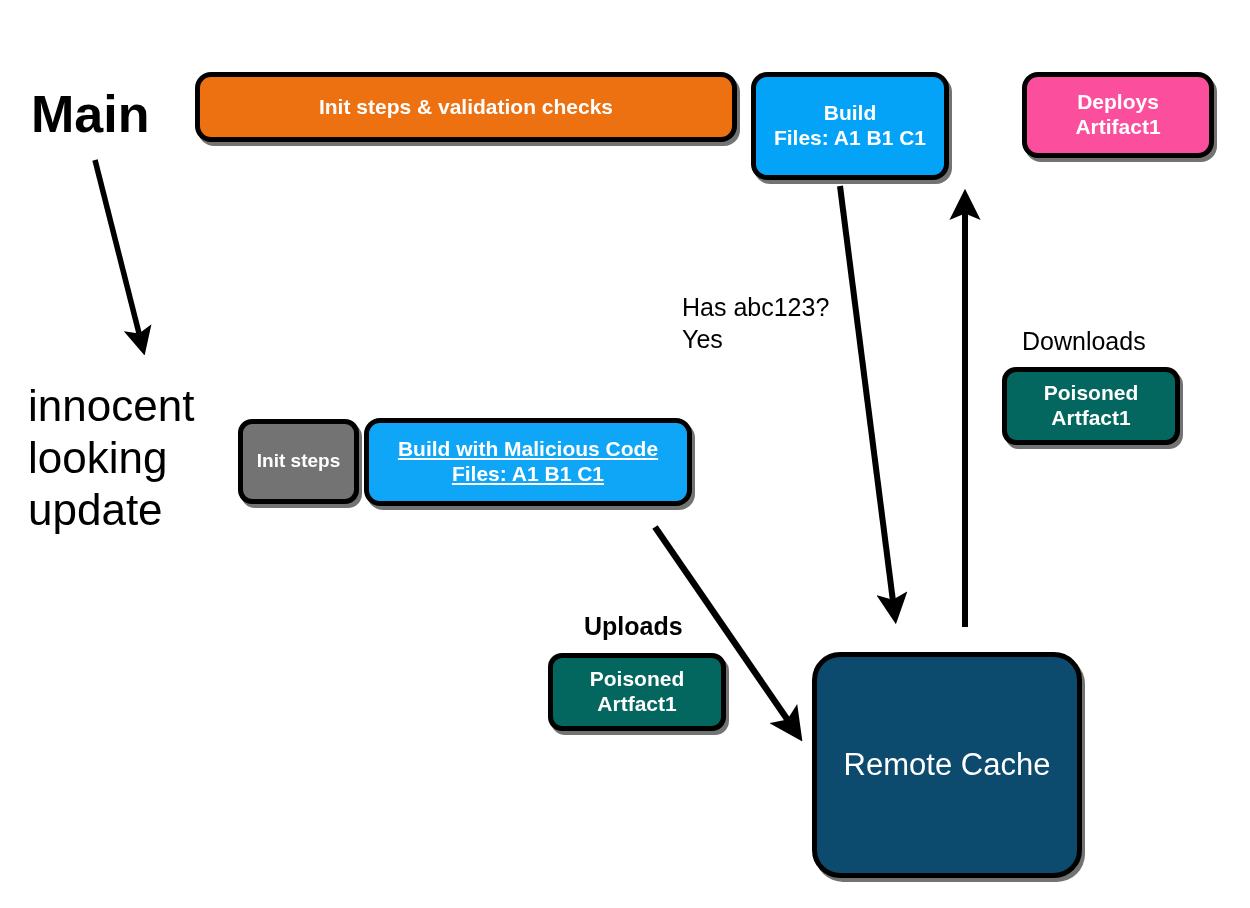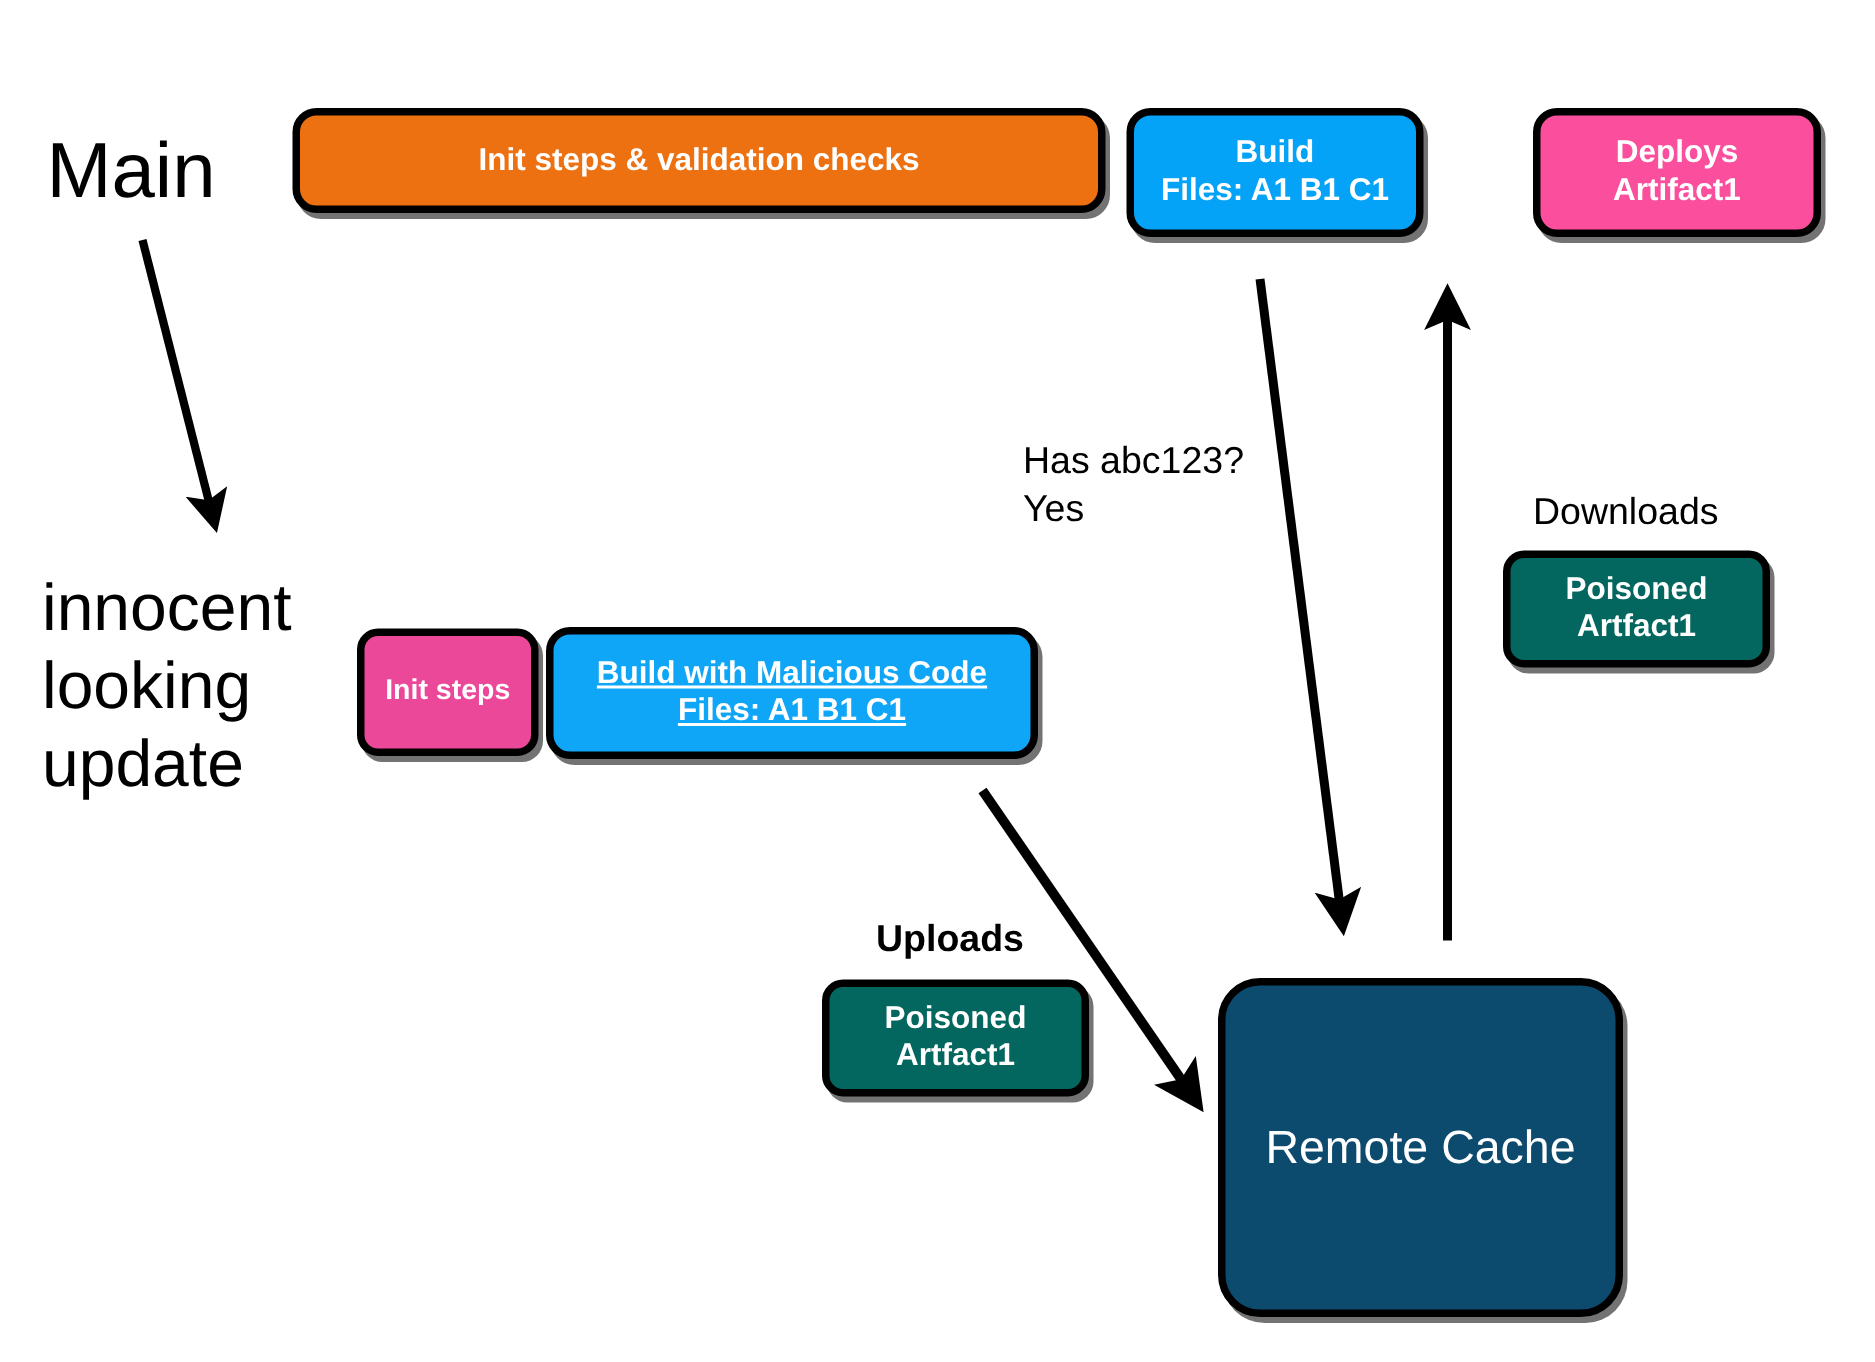--- a/index.html
+++ b/index.html
@@ -47,34 +47,34 @@
     white-space: pre-line;
     padding: 0 6px;
   }
   
   #node-main-init {
     left: 195px; top: 72px; width: 542px; height: 70px;
     background: #ED7111;
     font-size: 21px;
   }
   #node-main-build {
-    left: 751px; top: 72px; width: 198px; height: 86px;
+    left: 751px; top: 72px; width: 198px; height: 108px;
     background: #04A3F7;
     font-size: 21px;
   }
   #node-main-deploy {
     left: 984px; top: 72px; width: 192px; height: 86px;
     background: #FB4E9D;
     font-size: 21px;
     margin-left: 38px;
   }
   
   #node-pr-init {
     left: 238px; top: 419px; width: 121px; height: 85px;
-    background: #ec4899;
+    background: #737373;
     border-radius: 14px;
     font-size: 19px;
   }
   #node-pr-build {
     left: 364px; top: 418px; width: 328px; height: 88px;
     background: #10A6F7;
     font-size: 21px;
     text-decoration: underline;
   }
   
@@ -104,20 +104,21 @@
     position: absolute;
     color: #000000;
     font-weight: normal;
     white-space: pre-line;
     z-index: 2;
   }
   #label-main {
     left: 31px; top: 88px;
     font-size: 52px;
     line-height: 1.0;
+    font-weight: bold;
   }
   #label-branch {
     left: 28px; top: 380px;
     font-size: 44px;
     line-height: 1.18;
   }
   #label-cache-query {
     left: 682px; top: 291px;
     font-size: 25px;
     line-height: 1.28;

